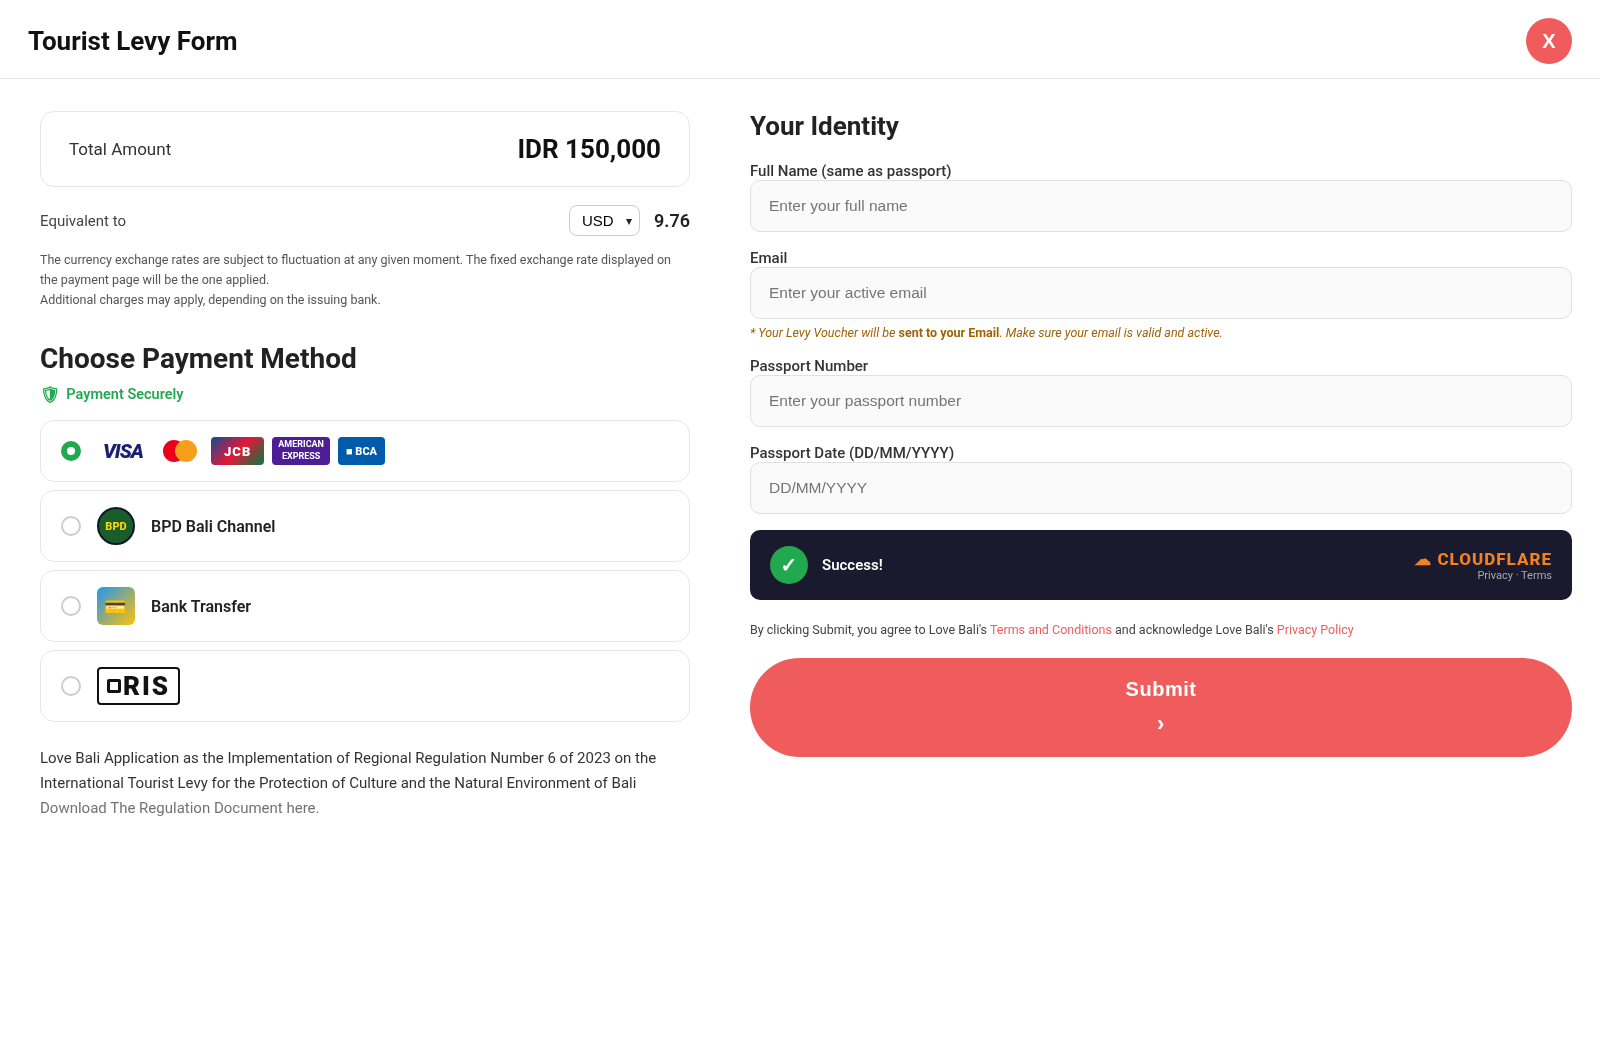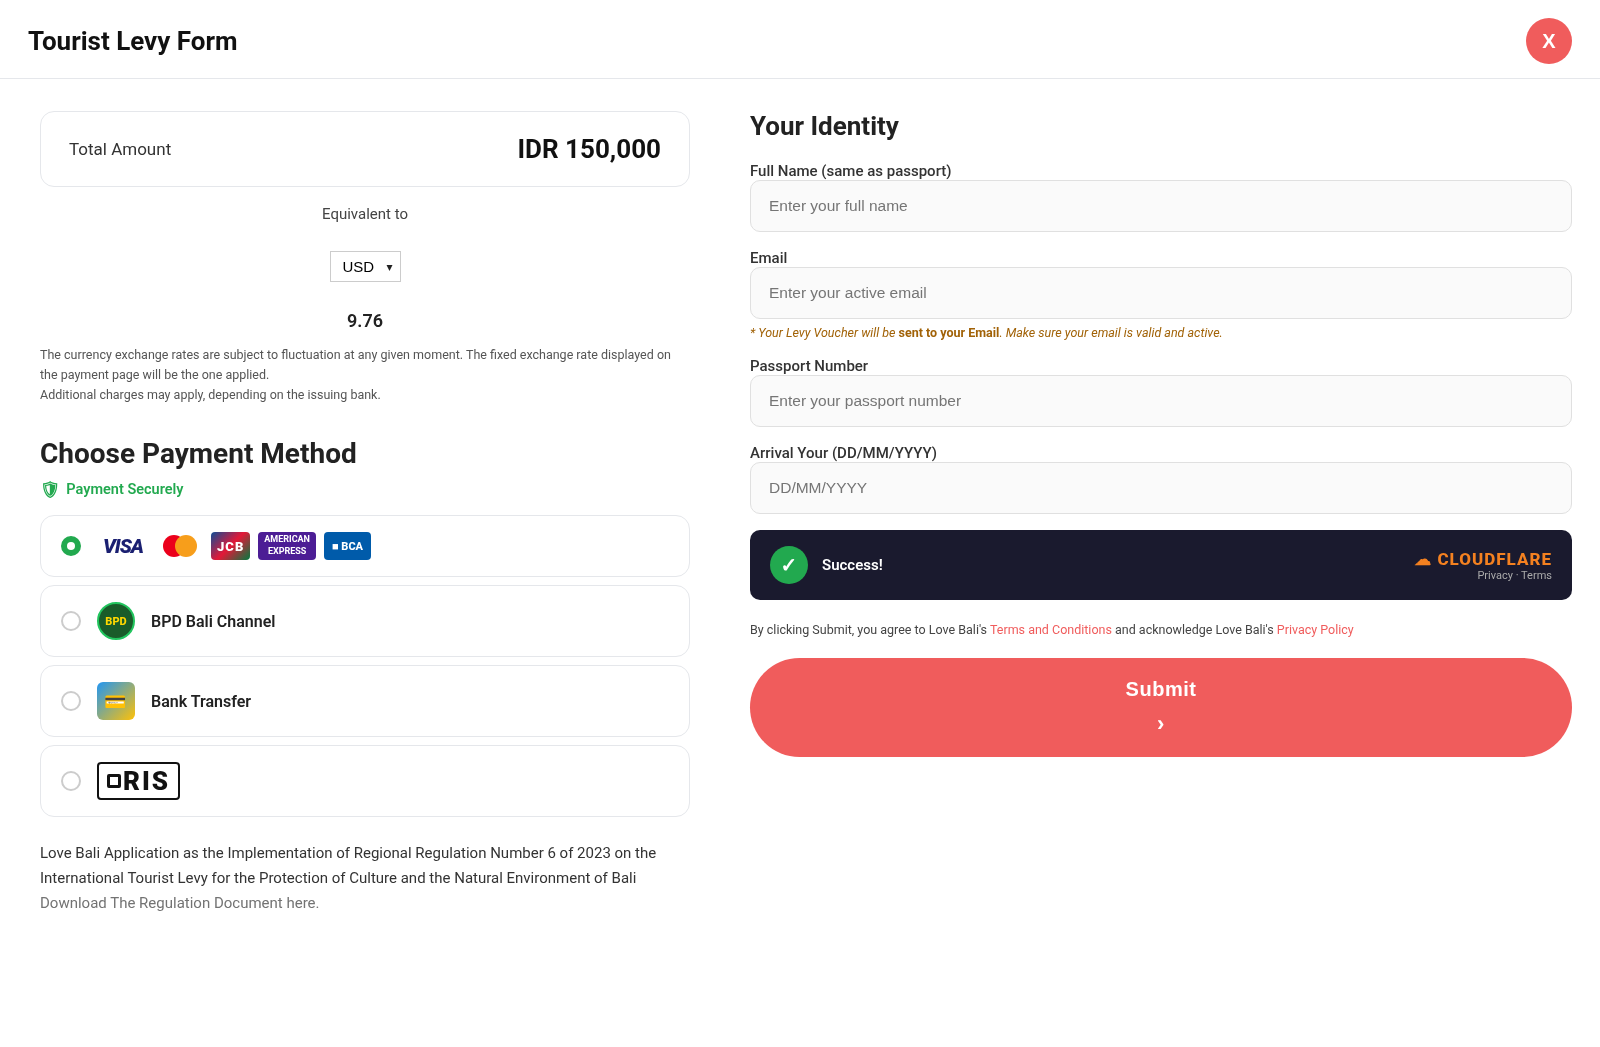--- a/index.html
+++ b/index.html
@@ -72,32 +72,31 @@
     .total-value {
       font-size: 26px;
       font-weight: 700;
       color: #111;
     }
 
     
     .equiv-row {
       display: flex;
       align-items: center;
-      gap: 28px;
+      gap: 14px;
       margin-bottom: 14px;
-      flex-direction: column;
     }
     .equiv-label {
       font-size: 15px;
       color: #444;
       flex: 1;
     }
     .currency-select {
       border: 1.5px solid #ccc;
-      border-radius: 0;
+      border-radius: 8px;
       padding: 6px 12px;
       font-size: 15px;
       background: #fff;
       cursor: pointer;
       appearance: none;
       -webkit-appearance: none;
       padding-right: 24px;
       position: relative;
     }
     .currency-wrapper {
@@ -217,21 +216,21 @@
       border-radius: 50%;
       background: #f79e1b;
       margin-left: -10px;
     }
     .jcb-logo {
       background: linear-gradient(135deg, #0e4c96, #e31837, #007b40);
       color: #fff;
       font-size: 13px;
       font-weight: 900;
       border-radius: 4px;
-      padding: 3px 6px;
+      padding: 3px 13px;
       letter-spacing: 1px;
     }
     .amex-logo {
       background: #4c1d95;
       color: #fff;
       font-size: 9px;
       font-weight: 700;
       border-radius: 4px;
       padding: 3px 6px;
       text-align: center;
@@ -249,21 +248,21 @@
       width: 38px;
       height: 38px;
       border-radius: 50%;
       background: #1a5c2a;
       color: #ffd700;
       font-size: 11px;
       font-weight: 800;
       display: flex;
       align-items: center;
       justify-content: center;
-      border: 2px solid #22c55e;
+      border: 2px solid #0f172a;
     }
     .bank-transfer-icon {
       width: 38px;
       height: 38px;
       border-radius: 6px;
       background: linear-gradient(135deg, #2196F3, #FFC107);
       display: flex;
       align-items: center;
       justify-content: center;
       font-size: 18px;
@@ -521,21 +520,21 @@
     <input class="text-input" type="email" placeholder="Enter your active email" style="">
     <div class="email-hint">
       * Your Levy Voucher will be <strong>sent to your Email</strong>. Make sure your email is valid and active.
     </div>
 
     
     <label class="field-label">Passport Number</label>
     <input class="text-input" type="text" placeholder="Enter your passport number" style="">
 
     
-    <label class="field-label">Arrival Your (DD/MM/YYYY)</label>
+    <label class="field-label">Passport Date (DD/MM/YYYY)</label>
     <input class="text-input" type="text" placeholder="DD/MM/YYYY" style="">
 
     
     <div class="cf-box">
       <div class="cf-left">
         <div class="cf-check">✓</div>
         <span class="cf-success-text">Success!</span>
       </div>
       <div class="cf-right">
         <div class="cf-brand">

